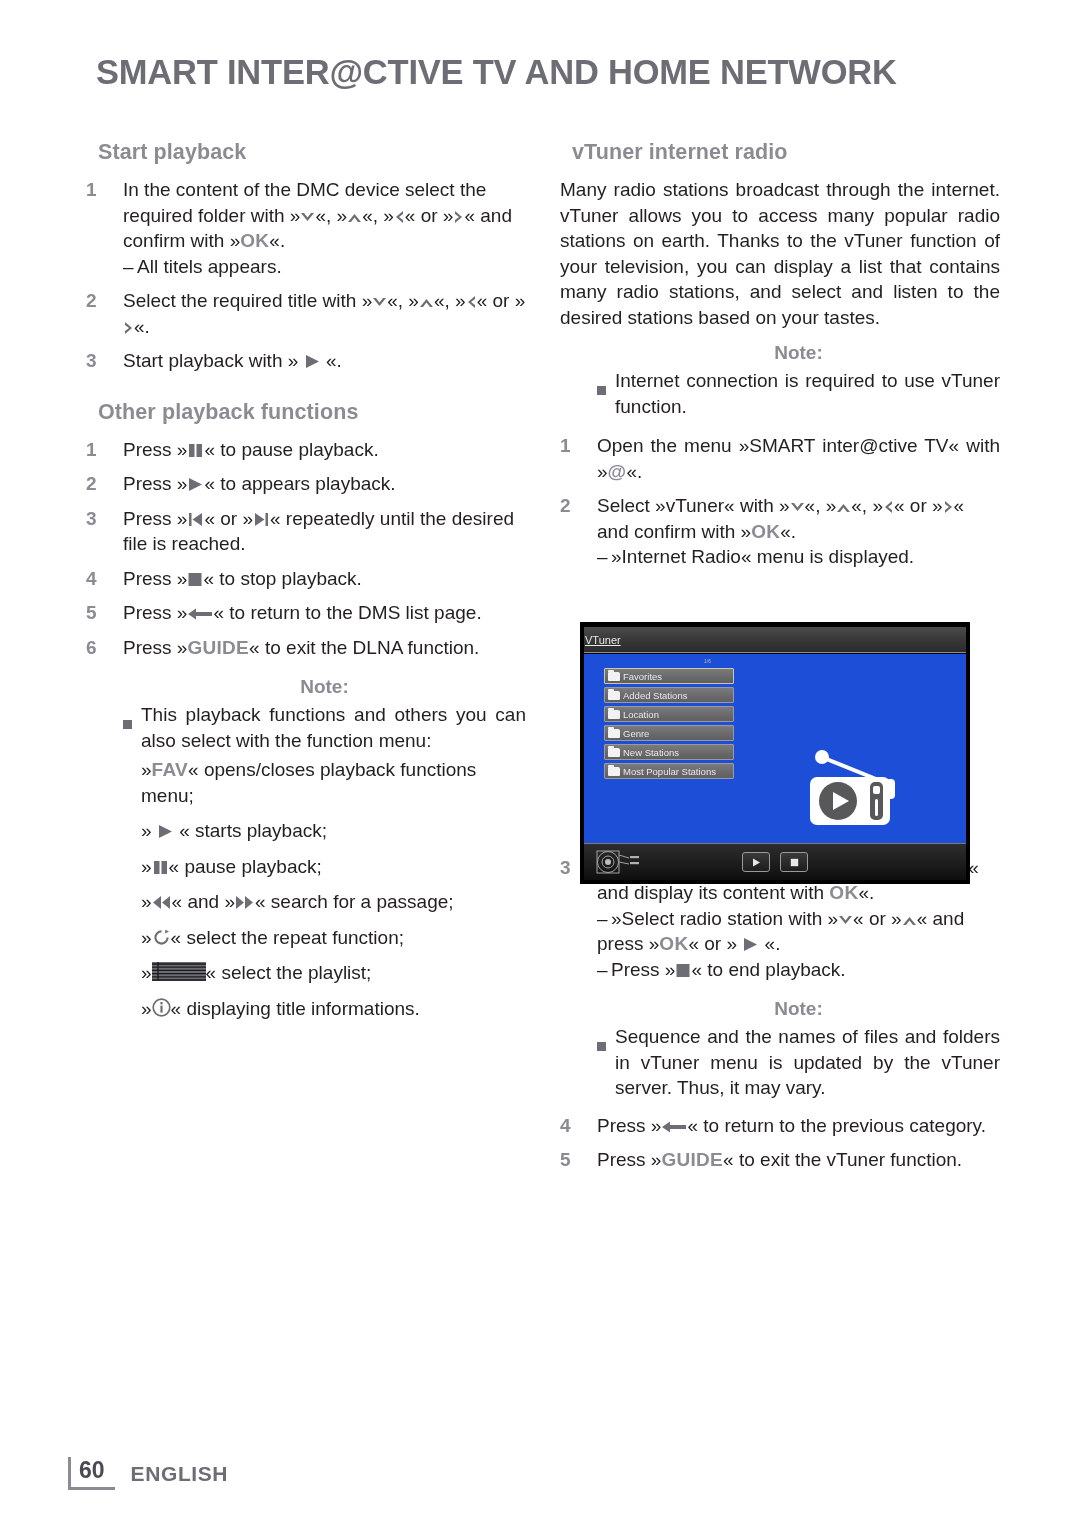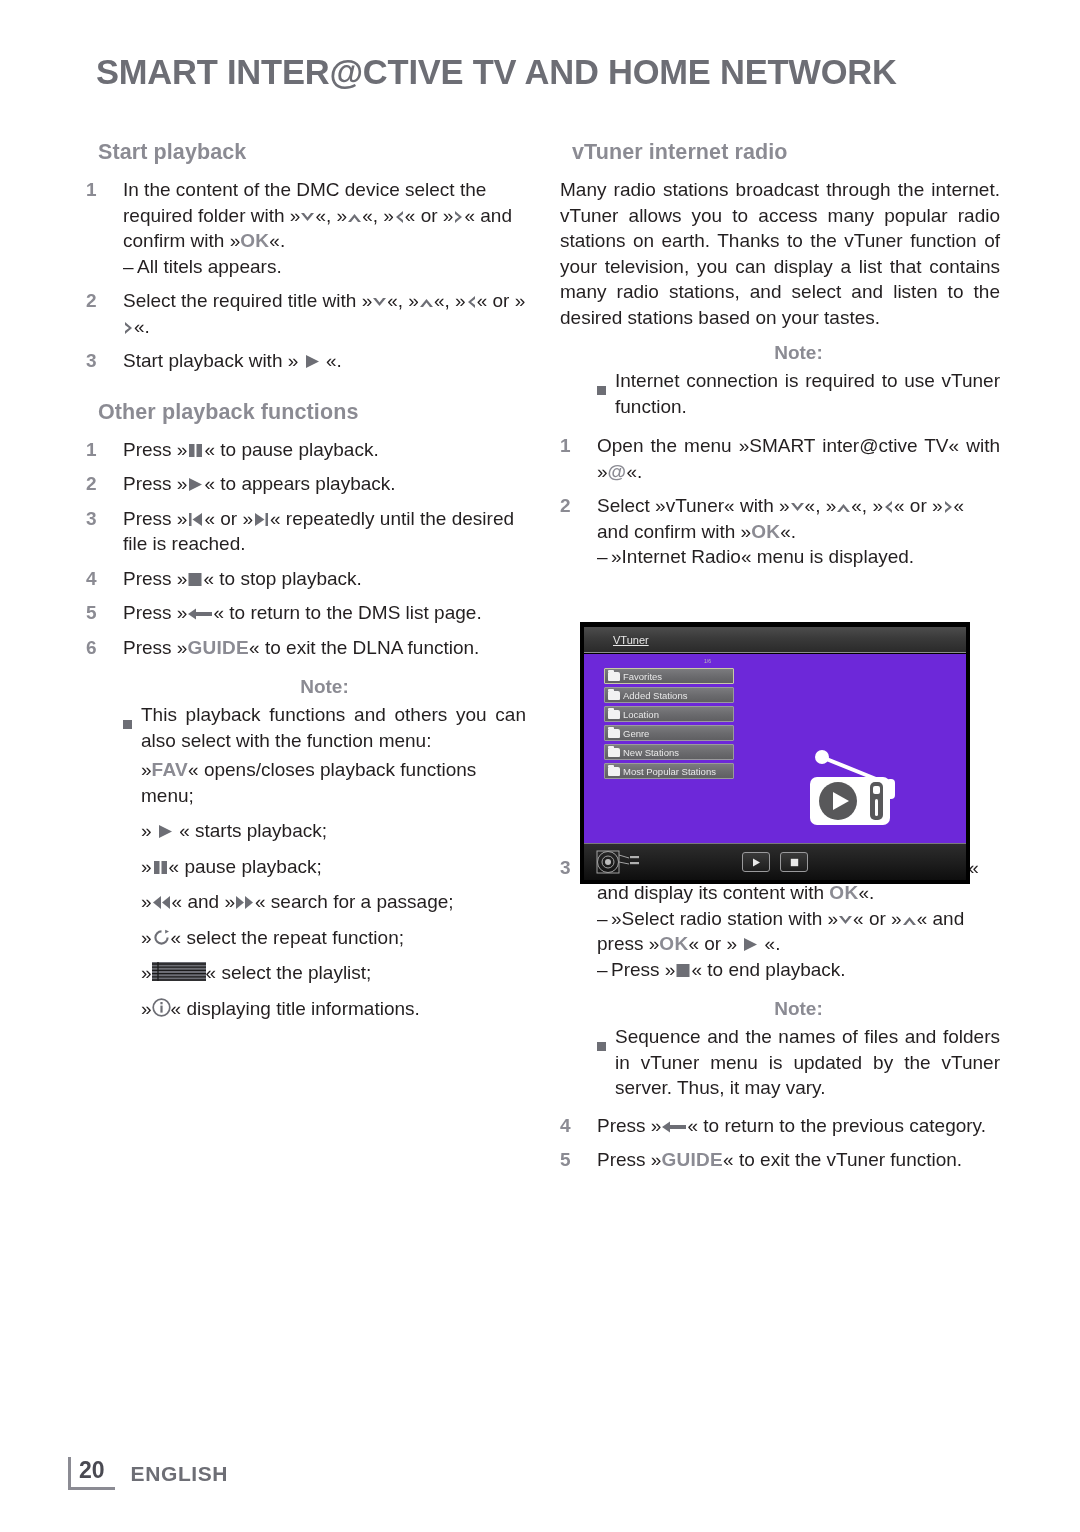--- a/index.html
+++ b/index.html
@@ -135,27 +135,27 @@
     box-sizing:border-box;
     overflow:hidden;
   }
   .tv-titlebar{
     position:absolute; left:4px; top:5px; right:4px; height:26px;
     background:linear-gradient(180deg,#4c4c4c 0%,#3a3a3a 45%,#2a2a2a 100%);
     border-bottom:1px solid #8d8d8d;
     color:#e8e8e8;
     font-size:11px;
     line-height:26px;
-    padding-left:29px;
+    padding-left:1px;
     box-sizing:border-box;
     text-decoration:underline;
   }
   .tv-body{
     position:absolute; left:4px; top:32px; right:4px; bottom:40px;
-    background:#6d28d9;
+    background:#1d4ed8;
   }
   .tv-tinylabel{
     position:absolute;
     left:120px; top:4px;
     font-size:5px;
     color:#bdbdbd;
   }
   .tv-list{
     position:absolute; left:20px; top:14px; width:130px;
   }
@@ -537,17 +537,17 @@
         <div class="tv-btn">
           <svg width="9" height="9" viewBox="0 0 9 9">
               <rect x="0.8" y="0.8" width="7.4" height="7.4" fill="#e8e8e8"></rect>
             </svg>
         </div>
       </div>
     </div>
   </div>
 
   <div class="footer">
-    <div class="pagebox">20</div>
+    <div class="pagebox">60</div>
     <div class="lang">ENGLISH</div>
   </div>
 
 </div>
 
 </body></html>

